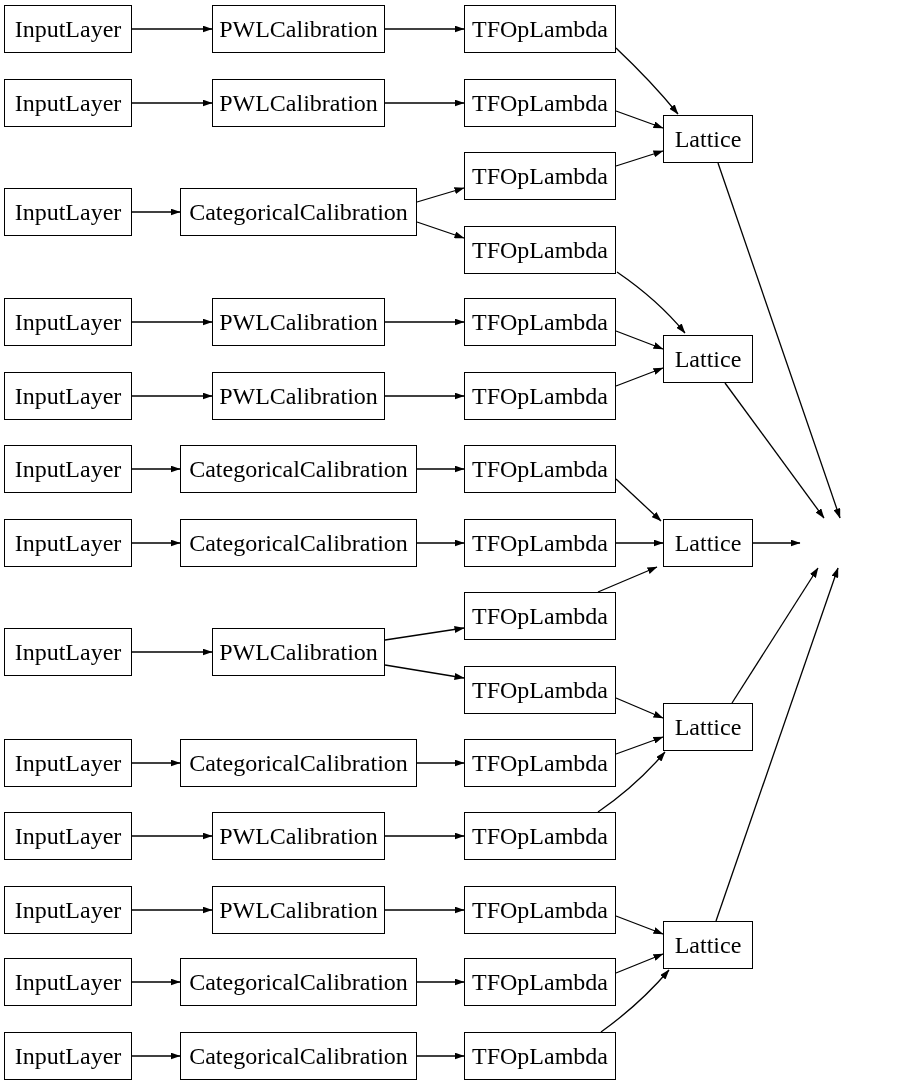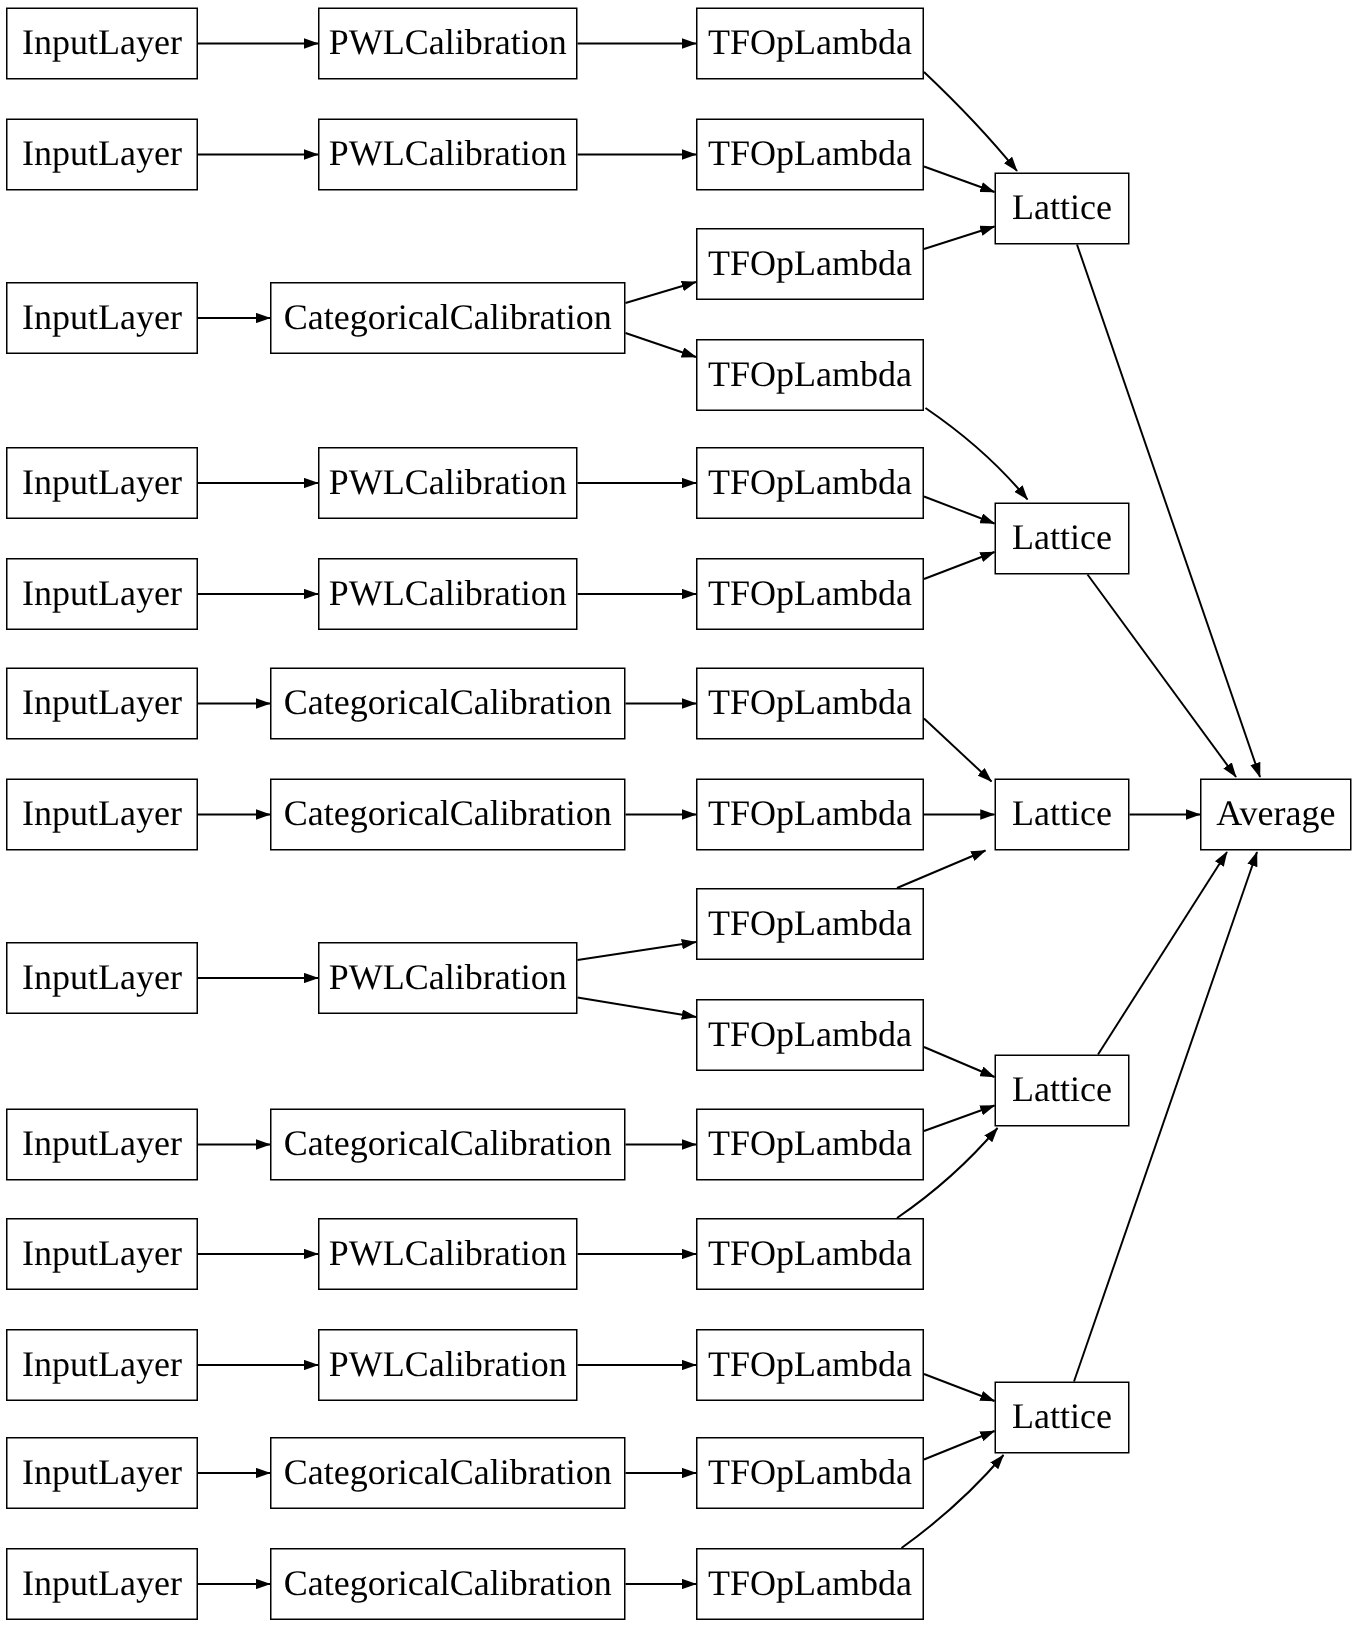--- a/index.html
+++ b/index.html
@@ -169,23 +169,20 @@
       <span>Lattice</span>
     </div>
     <div class="node" style="left: 663px; top: 519px; width: 90px; height: 48px; border-color: rgb(0, 0, 0); background: rgb(255, 255, 255); color: rgb(0, 0, 0);">
       <span>Lattice</span>
     </div>
     <div class="node" style="left: 663px; top: 703px; width: 90px; height: 48px; border-color: rgb(0, 0, 0); background: rgb(255, 255, 255); color: rgb(0, 0, 0);">
       <span>Lattice</span>
     </div>
     <div class="node" style="left: 663px; top: 921px; width: 90px; height: 48px; border-color: rgb(0, 0, 0); background: rgb(255, 255, 255); color: rgb(0, 0, 0);">
       <span>Lattice</span>
-    </div>
-    <div class="node" style="left: 800px; top: 519px; width: 101px; height: 48px; border-color: rgb(0, 0, 0); background: rgb(255, 255, 255); color: rgb(0, 0, 0);">
-      <span>Average</span>
     </div>
     <svg id="edges" width="905" height="1087" viewBox="0 0 905 1087">
     <defs>
       <marker id="arrowhead" viewBox="0 0 10 7" refX="9.5" refY="3.5" markerWidth="10" markerHeight="7" markerUnits="userSpaceOnUse" orient="auto">
         <path d="M0,0 L10,3.5 L0,7 Z" fill="#000000"></path>
       </marker>
     </defs>
   <path d="M132,29 L212,29" fill="none" stroke="#000000" stroke-width="1.3" marker-end="url(#arrowhead)"></path>
       <path d="M132,103 L212,103" fill="none" stroke="#000000" stroke-width="1.3" marker-end="url(#arrowhead)"></path>
       <path d="M132,212 L180,212" fill="none" stroke="#000000" stroke-width="1.3" marker-end="url(#arrowhead)"></path>

